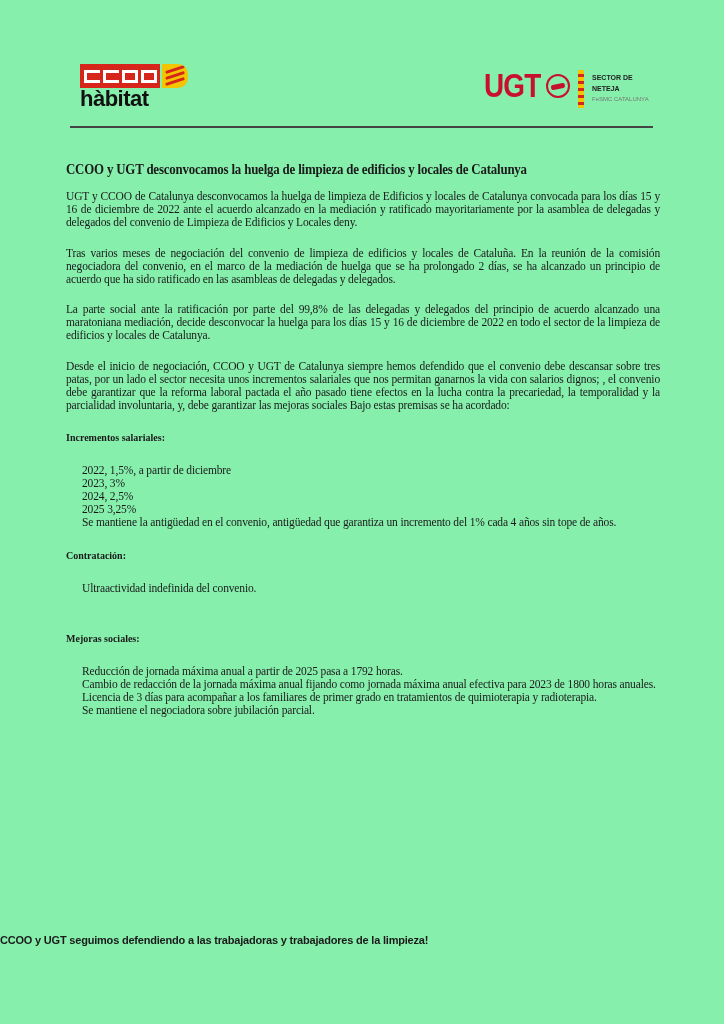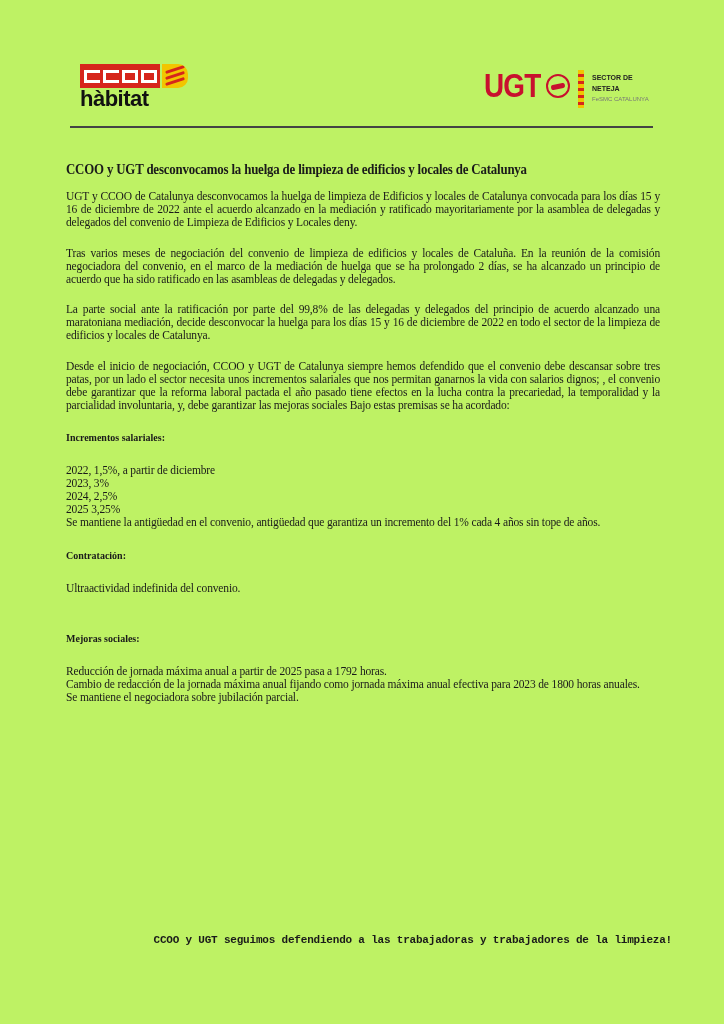--- a/index.html
+++ b/index.html
@@ -1,17 +1,17 @@
 <!DOCTYPE html>
 <html><head>
 <meta charset="utf-8">
 <style>
   html, body { margin: 0; padding: 0; background: #ffffff; }
   body { width: 724px; height: 1024px; position: relative; overflow: hidden; font-family: "Liberation Sans", sans-serif; color: #1a1a1a; }
-  .page { position: absolute; left: 0; top: 0; width: 724px; height: 1024px; background: #bef264; }
+  .page { position: absolute; left: 0; top: 0; width: 724px; height: 1024px; background: #86efac; }
 
   
   .logo-ccoo { position: absolute; left: 80px; top: 64px; width: 120px; height: 50px; }
   .ccoo-box { position: absolute; left: 0; top: 0; width: 80px; height: 24px; background: #d6261c; display: flex; align-items: center; justify-content: center; gap: 3px; }
   .ccoo-box .ch { width: 16px; height: 13px; border: 3px solid #fff; box-sizing: border-box; background: #d6261c; }
   .ccoo-box .ch.c { border-right: none; }
   .ccoo-flag { position: absolute; left: 82px; top: 0; width: 26px; height: 24px; background: #f2c500; border-radius: 0 10px 10px 0; overflow: hidden; }
   .ccoo-flag span { position: absolute; left: 3px; width: 20px; height: 3px; background: #d6261c; border-radius: 2px; transform: rotate(-18deg); }
   .ccoo-sub { position: absolute; left: 0; top: 22px; font-size: 22px; font-weight: bold; color: #111; letter-spacing: -0.5px; font-family: "Liberation Sans", sans-serif; }
 
@@ -23,24 +23,24 @@
   .ugt-sector { position: absolute; left: 114px; top: 8px; font-size: 7px; line-height: 11px; color: #222; font-weight: bold; }
   .ugt-sector .small { font-weight: normal; color: #777; font-size: 6px; }
 
   .rule { position: absolute; left: 70px; top: 126px; width: 583px; height: 1.5px; background: #444; }
 
   .content { position: absolute; left: 66px; top: 162px; width: 594px; font-family: Liberation Serif, serif; }
   .title { font-size: 14px; font-weight: bold; margin: 0 0 12px 0; letter-spacing: -0.2px; transform: scaleX(0.92); transform-origin: left; white-space: nowrap; }
   p, .line { font-size: 11.5px; line-height: 13px; margin: 0; text-align: justify; letter-spacing: -0.15px; }
   p { margin-bottom: 17.5px; }
   .section-title { font-size: 10px; line-height: 17.5px; font-weight: bold; margin: 0 0 17.5px 0; }
-  .list .line { text-align: left; }
+  .list .line { text-align: left; margin-left: 16px; }
   .gap { height: 17.5px; }
   .gap2 { height: 35px; }
-  .closing { position: absolute; left: 0; width: 672px; top: 934px; text-align: right; font-family: Liberation Mono, monospace; font-size: 11px; font-weight: bold; letter-spacing: -0.2px; }
+  .closing { position: absolute; left: 0; width: 672px; top: 934px; text-align: left; font-family: Liberation Sans, sans-serif; font-size: 11px; font-weight: bold; letter-spacing: -0.2px; }
 </style>
 </head>
 <body>
 
 <div class="page">
 
   <div class="logo-ccoo">
     <div class="ccoo-box">
       <div class="ch c"></div>
         <div class="ch c"></div>
@@ -89,18 +89,19 @@
     <div class="section-title">Contratación:</div>
     <div class="list">
       <div class="line">Ultraactividad indefinida del convenio.</div>
     </div>
     <div class="gap2"></div>
 
     <div class="section-title">Mejoras sociales:</div>
     <div class="list">
       <div class="line">Reducción de jornada máxima anual a partir de 2025 pasa a 1792 horas.</div>
       <div class="line" style="text-align:justify">Cambio de redacción de la jornada máxima anual fijando como jornada máxima anual efectiva para 2023 de 1800 horas anuales.</div>
+      <div class="line" style="text-align:justify">Licencia de 3 días para acompañar a los familiares de primer grado en tratamientos de quimioterapia y radioterapia.</div>
       <div class="line">Se mantiene el negociadora sobre jubilación parcial.</div>
     </div>
   </div>
 
   <div class="closing">CCOO y UGT seguimos defendiendo a las trabajadoras y trabajadores de la limpieza!</div>
 </div>
 
 </body></html>

